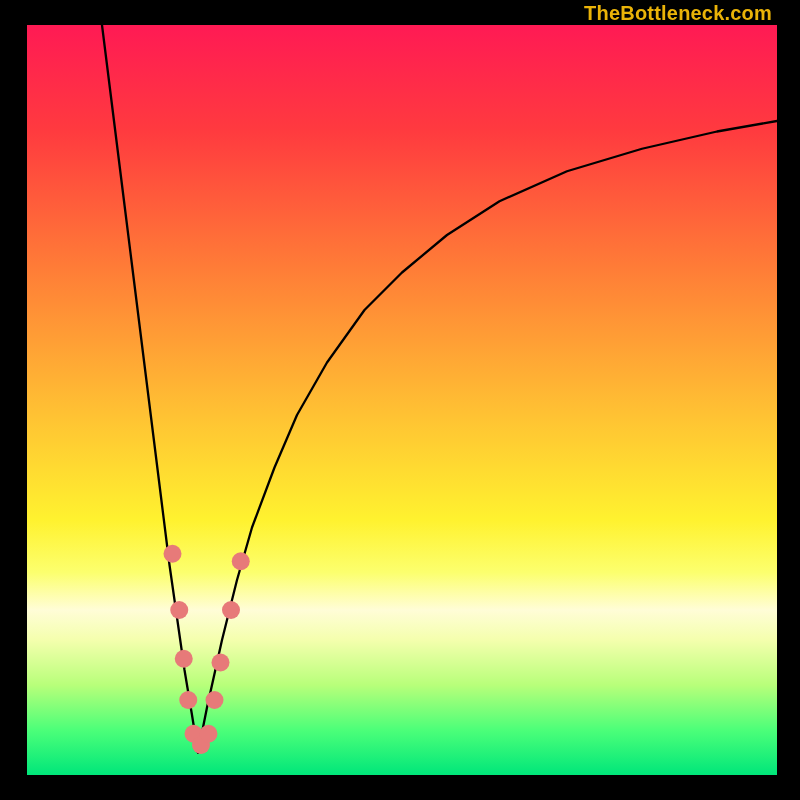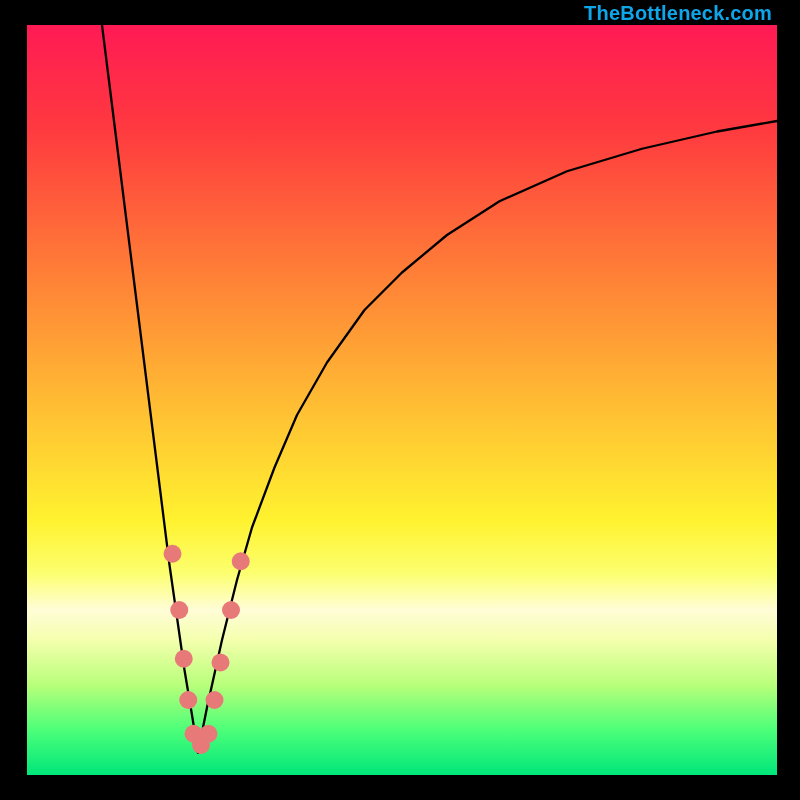--- a/index.html
+++ b/index.html
@@ -36,21 +36,21 @@
     position: absolute;
     left: 0;
     top: 0;
     width: 100%;
     height: 100%;
   }
   .watermark {
     position: absolute;
     top: 2px;
     right: 28px;
-    color: #0ea5e9;
+    color: #eab308;
     font-size: 20px;
     font-weight: 600;
     letter-spacing: 0.2px;
     user-select: none;
   }
 </style>
 </head>
 <body>
 
 <div class="stage">

